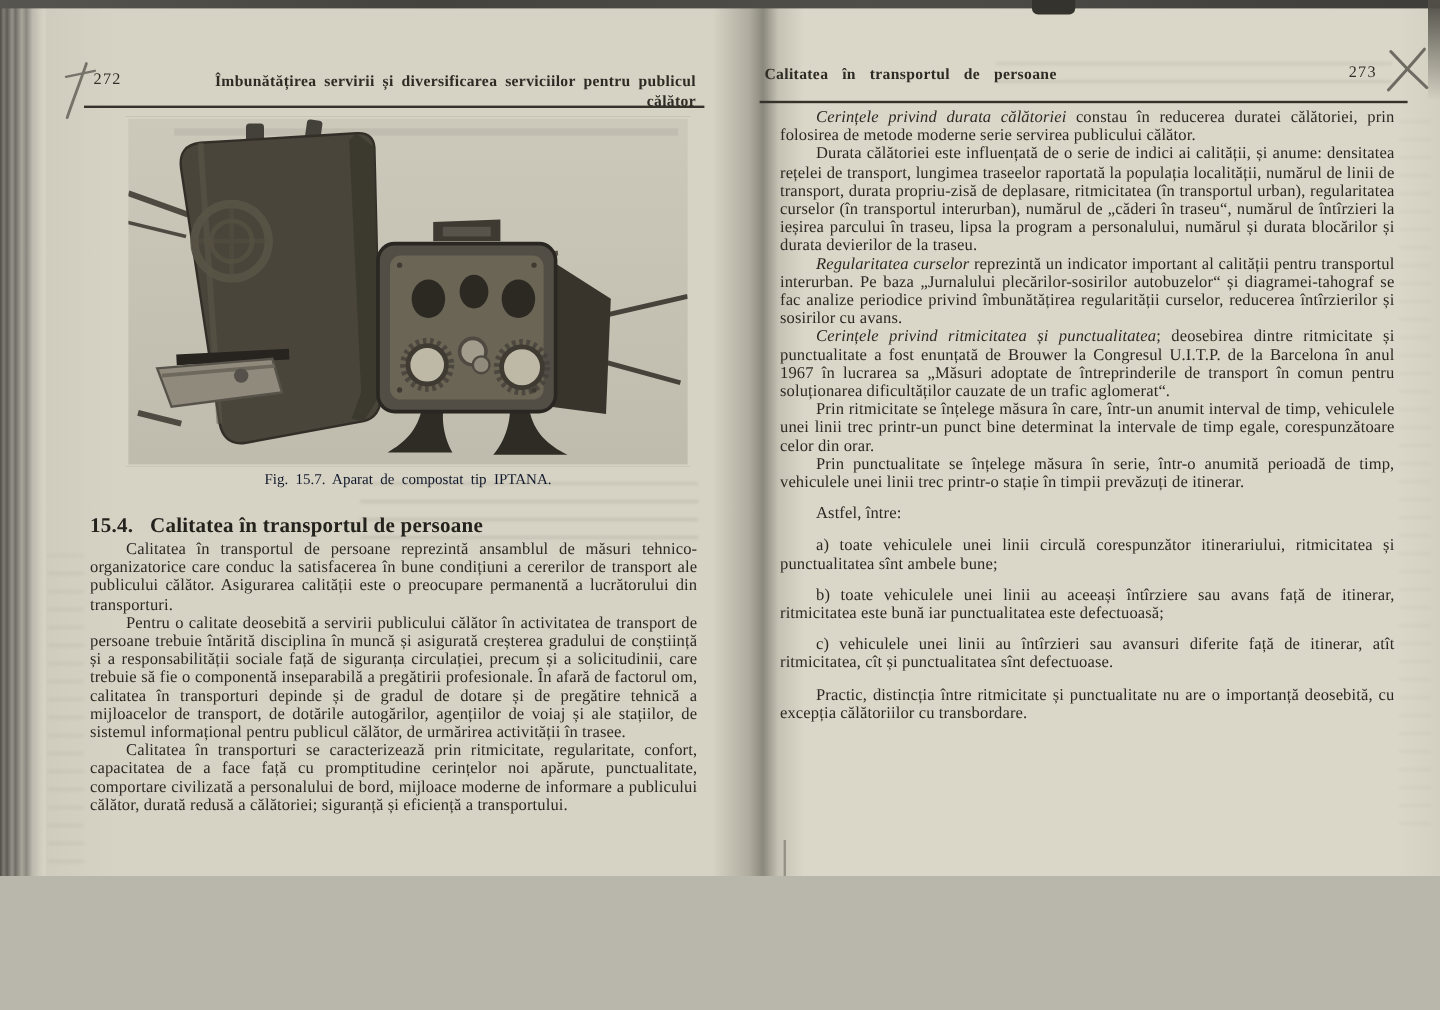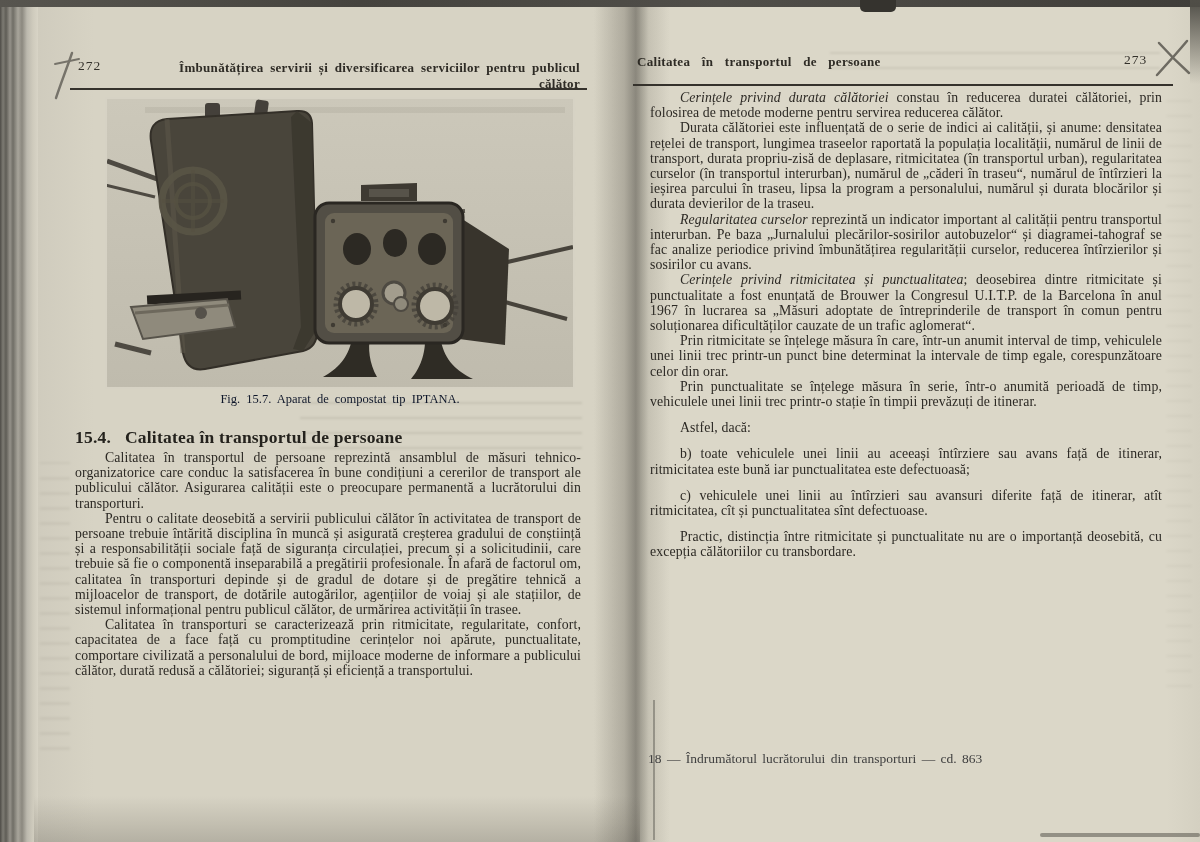--- a/index.html
+++ b/index.html
@@ -1,16 +1,16 @@
 <!DOCTYPE html>
 <html><head>
 <meta charset="utf-8">
 <style>
   html,body{margin:0;padding:0;background:#b9b6ab;}
-  .scan{position:relative;width:1200px;height:842px;overflow:hidden;
+  .scan{position:relative;width:1200px;height:730px;overflow:hidden;
         font-family:"Liberation Serif","DejaVu Serif",serif;color:#2c2924;background:#d8d4c6;}
 
   
   .top-edge{position:absolute;left:0;top:0;width:1200px;height:7px;
             background:linear-gradient(90deg,#57554f,#45433e 30%,#504e49 60%,#3f3d39);}
   .top-notch{position:absolute;left:860px;top:0;width:36px;height:12px;background:#35332e;border-radius:0 0 5px 5px;}
   .right-top-edge{position:absolute;right:0;top:0;width:10px;height:84px;
             background:linear-gradient(180deg,#504e47,rgba(80,78,71,0));}
   .left-edge-stripes{position:absolute;left:0;top:0;width:38px;height:842px;
             background:linear-gradient(90deg,#4e4c47 0,#7d7b73 3px,#5f5d56 6px,#95928a 10px,#706e66 13px,#a8a59b 18px,#8b887f 22px,#bcb9ae 27px,#cfcbbd 33px,#d8d4c6 38px);}
@@ -173,27 +173,28 @@
 
   <div class="header-title ht-right">Calitatea în transportul de persoane</div>
   <span class="pagenum pn-right">273</span>
   <svg class="hand" style="left:1152px;top:36px;" width="42" height="42" viewBox="0 0 42 42">
     <path d="M7 7 C 17 18 27 28 37 37" stroke="#6e6b62" stroke-width="2.5" fill="none" stroke-linecap="round"></path>
     <path d="M35 5 C 25 17 15 28 5 39" stroke="#6e6b62" stroke-width="2.5" fill="none" stroke-linecap="round"></path>
   </svg>
   <div class="rule rule-right"></div>
 
   <div class="col col-right">
-    <p class="body"><i class="lead">Cerințele privind durata călătoriei</i><span> constau în reducerea duratei călătoriei, prin folosirea de metode moderne pentru servirea reducerea călător.</span></p>
+    <p class="body"><i class="lead">Cerințele privind durata călătoriei</i><span> constau în reducerea duratei călătoriei, prin folosirea de metode moderne serie servirea publicului călător.</span></p>
     <p class="body"><i class="lead"></i><span>Durata călătoriei este influențată de o serie de indici ai calității, și anume: densitatea rețelei de transport, lungimea traseelor raportată la populația localității, numărul de linii de transport, durata propriu-zisă de deplasare, ritmicitatea (în transportul urban), regularitatea curselor (în transportul interurban), numărul de „căderi în traseu“, numărul de întîrzieri la ieșirea parcului în traseu, lipsa la program a personalului, numărul și durata blocărilor și durata devierilor de la traseu.</span></p>
     <p class="body"><i class="lead">Regularitatea curselor</i><span> reprezintă un indicator important al calității pentru transportul interurban. Pe baza „Jurnalului plecărilor-sosirilor autobuzelor“ și diagramei-tahograf se fac analize periodice privind îmbunătățirea regularității curselor, reducerea întîrzierilor și sosirilor cu avans.</span></p>
     <p class="body"><i class="lead">Cerințele privind ritmicitatea și punctualitatea</i><span>; deosebirea dintre ritmicitate și punctualitate a fost enunțată de Brouwer la Congresul U.I.T.P. de la Barcelona în anul 1967 în lucrarea sa „Măsuri adoptate de întreprinderile de transport în comun pentru soluționarea dificultăților cauzate de un trafic aglomerat“.</span></p>
     <p class="body"><i class="lead"></i><span>Prin ritmicitate se înțelege măsura în care, într-un anumit interval de timp, vehiculele unei linii trec printr-un punct bine determinat la intervale de timp egale, corespunzătoare celor din orar.</span></p>
     <p class="body"><i class="lead"></i><span>Prin punctualitate se înțelege măsura în serie, într-o anumită perioadă de timp, vehiculele unei linii trec printr-o stație în timpii prevăzuți de itinerar.</span></p>
-    <p class="body spaced"><span>Astfel, dacă:</span></p>
+    <p class="body spaced"><span>Astfel, între:</span></p>
+    <p class="body spaced"><span>a) toate vehiculele unei linii circulă corespunzător itinerariului, ritmicitatea și punctualitatea sînt ambele bune;</span></p>
     <p class="body spaced"><span>b) toate vehiculele unei linii au aceeași întîrziere sau avans față de itinerar, ritmicitatea este bună iar punctualitatea este defectuoasă;</span></p>
     <p class="body spaced"><span>c) vehiculele unei linii au întîrzieri sau avansuri diferite față de itinerar, atît ritmicitatea, cît și punctualitatea sînt defectuoase.</span></p>
     <p class="body spaced"><span>Practic, distincția între ritmicitate și punctualitate nu are o importanță deosebită, cu excepția călătoriilor cu transbordare.</span></p>
   </div>
 
   <div class="footer">18 — Îndrumătorul lucrătorului din transporturi — cd. 863</div>
 
 </div>
 
 </body></html>

